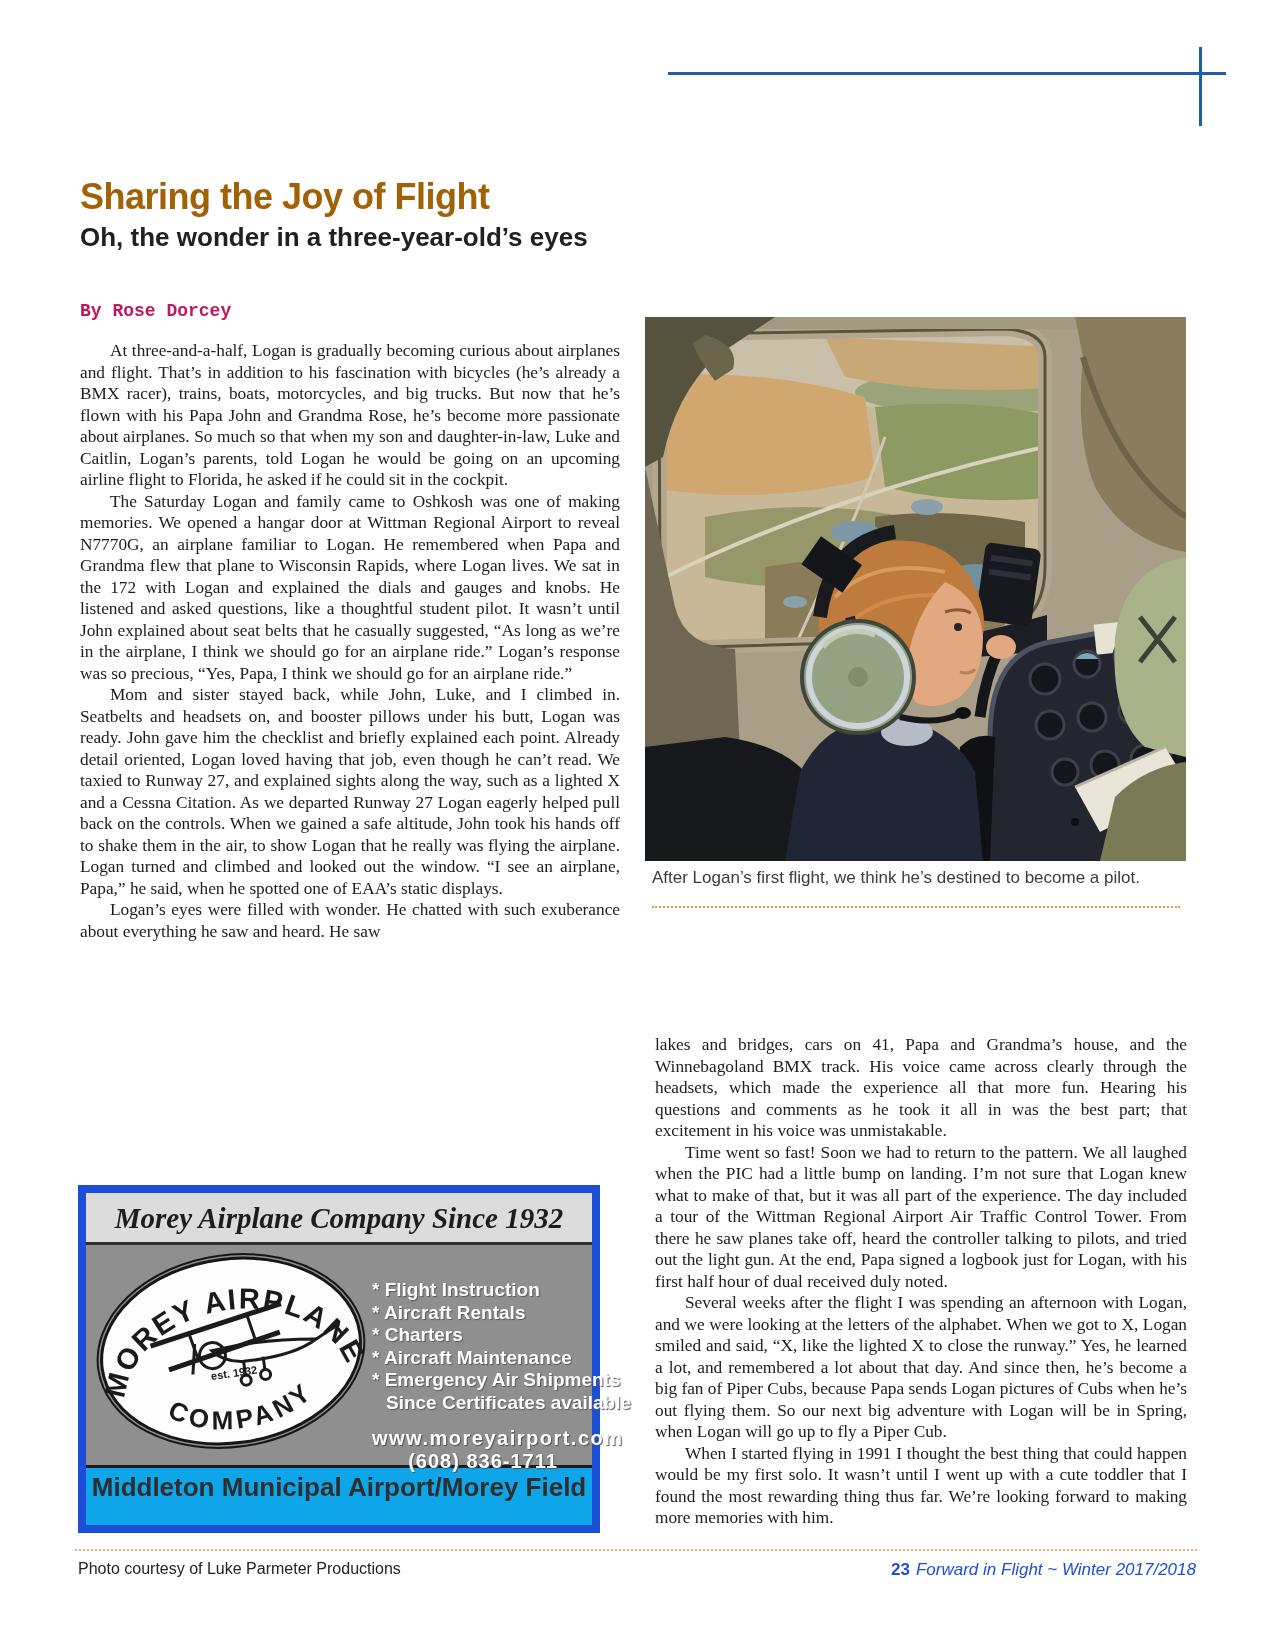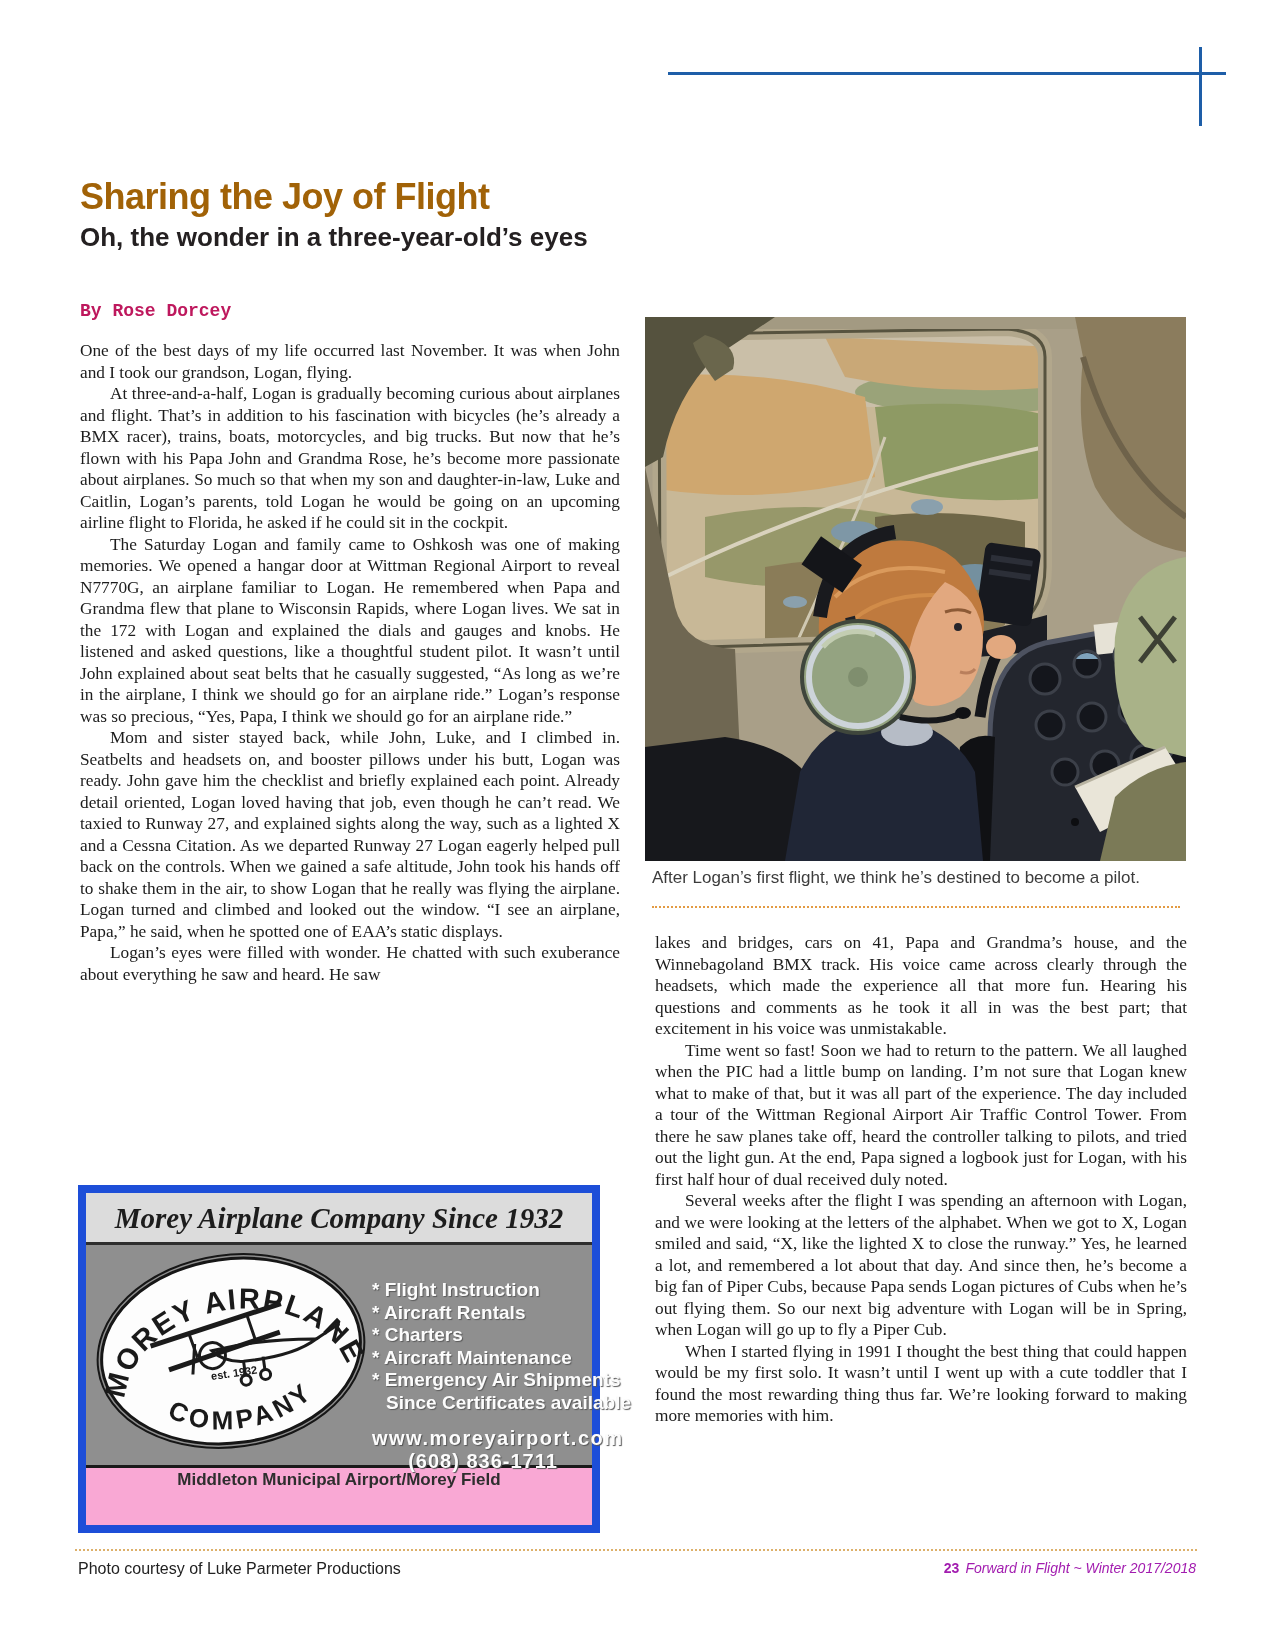--- a/index.html
+++ b/index.html
@@ -40,21 +40,21 @@
     font-size:18px; font-weight:bold; color:#be185d;
   }
 
   
   .col {
     position:absolute;
     font-size:17.3px; line-height:21.5px; text-align:justify;
     color:#1c1c1c; overflow:hidden;
   }
   .col1 { left:80px;  top:340px; width:540px; height:840px; }
-  .col2 { left:655px; top:932px; width:532px; height:562px; }
+  .col2 { left:655px; top:1034px; width:532px; height:562px; }
   .col p.indent { text-indent:30px; }
 
   
   .photo { position:absolute; left:645px; top:317px; width:541px; height:544px; }
   .caption {
     position:absolute; left:652px; top:868px; width:535px;
     font-family:"Liberation Sans", sans-serif;
     font-size:17px; color:#3c3c3c;
   }
   .dotted { position:absolute; height:0; }
@@ -75,51 +75,50 @@
   .ad-logo { position:absolute; left:6px; top:8px; }
   .ad-right {
     position:absolute; left:286px; top:34px; width:222px;
     font-family:"Liberation Sans", sans-serif; font-weight:bold; color:#fcfcfc;
   }
   .ad-bullet { font-size:19px; line-height:22.5px; text-shadow:1px 1px 1px #5a5a5a; white-space:nowrap; }
   .ad-gift   { font-size:19px; line-height:22.5px; text-shadow:1px 1px 1px #5a5a5a; padding-left:14px; white-space:nowrap; }
   .ad-site   { margin-top:13px; font-size:20px; letter-spacing:1.5px; text-align:center; text-shadow:1px 1px 1px #555; white-space:nowrap; }
   .ad-phone  { font-size:20px; letter-spacing:1px; text-align:center; text-shadow:1px 1px 1px #555; }
   .ad-footer {
-    height:57px; background:#f9a8d4; 
+    height:57px; background:#0ea5e9; padding-top:7px;
     font-family:"Liberation Sans", sans-serif; font-weight:bold;
-    font-size:17px; line-height:24px; color:#2e2e2e; text-align:center;
+    font-size:26px; line-height:24px; color:#2e2e2e; text-align:center;
   }
 
   
   .credit {
     position:absolute; left:78px; top:1560px;
     font-family:"Liberation Sans", sans-serif; font-size:16px; color:#222;
   }
   .folio {
     position:absolute; right:79px; top:1560px;
-    font-family:"Liberation Sans", sans-serif; font-size:14px; color:#a21caf;
+    font-family:"Liberation Sans", sans-serif; font-size:17px; color:#1d4ed8;
   }
   .folio-num { font-weight:bold; }
   .folio-pub { font-style:italic; margin-left:6px; }
 </style>
 </head>
 <body>
 
 <div class="page">
 
   <div class="rule-h"></div>
   <div class="rule-v"></div>
 
   <div class="title">Sharing the Joy of Flight</div>
   <div class="subtitle">Oh, the wonder in a three-year-old’s eyes</div>
   <div class="byline">By Rose Dorcey</div>
 
   <div class="col col1">
-    <p>One of the best days of my life occurred last November. It was when John and I took our grandson, Logan, flying.</p>
     <p class="indent">At three-and-a-half, Logan is gradually becoming curious about airplanes and flight. That’s in addition to his fascination with bicycles (he’s already a BMX racer), trains, boats, motorcycles, and big trucks. But now that he’s flown with his Papa John and Grandma Rose, he’s become more passionate about airplanes. So much so that when my son and daughter-in-law, Luke and Caitlin, Logan’s parents, told Logan he would be going on an upcoming airline flight to Florida, he asked if he could sit in the cockpit.</p>
     <p class="indent">The Saturday Logan and family came to Oshkosh was one of making memories. We opened a hangar door at Wittman Regional Airport to reveal N7770G, an airplane familiar to Logan. He remembered when Papa and Grandma flew that plane to Wisconsin Rapids, where Logan lives. We sat in the 172 with Logan and explained the dials and gauges and knobs. He listened and asked questions, like a thoughtful student pilot. It wasn’t until John explained about seat belts that he casually suggested, “As long as we’re in the airplane, I think we should go for an airplane ride.” Logan’s response was so precious, “Yes, Papa, I think we should go for an airplane ride.”</p>
     <p class="indent">Mom and sister stayed back, while John, Luke, and I climbed in. Seatbelts and headsets on, and booster pillows under his butt, Logan was ready. John gave him the checklist and briefly explained each point. Already detail oriented, Logan loved having that job, even though he can’t read. We taxied to Runway 27, and explained sights along the way, such as a lighted X and a Cessna Citation. As we departed Runway 27 Logan eagerly helped pull back on the controls. When we gained a safe altitude, John took his hands off to shake them in the air, to show Logan that he really was flying the airplane. Logan turned and climbed and looked out the window. “I see an airplane, Papa,” he said, when he spotted one of EAA’s static displays.</p>
     <p class="indent">Logan’s eyes were filled with wonder. He chatted with such exuberance about everything he saw and heard. He saw</p>
   </div>
 
   <div class="photo">
     <svg viewBox="0 0 541 544" width="541" height="544">
       <rect width="541" height="544" fill="#a99f88"></rect>
       <defs>

